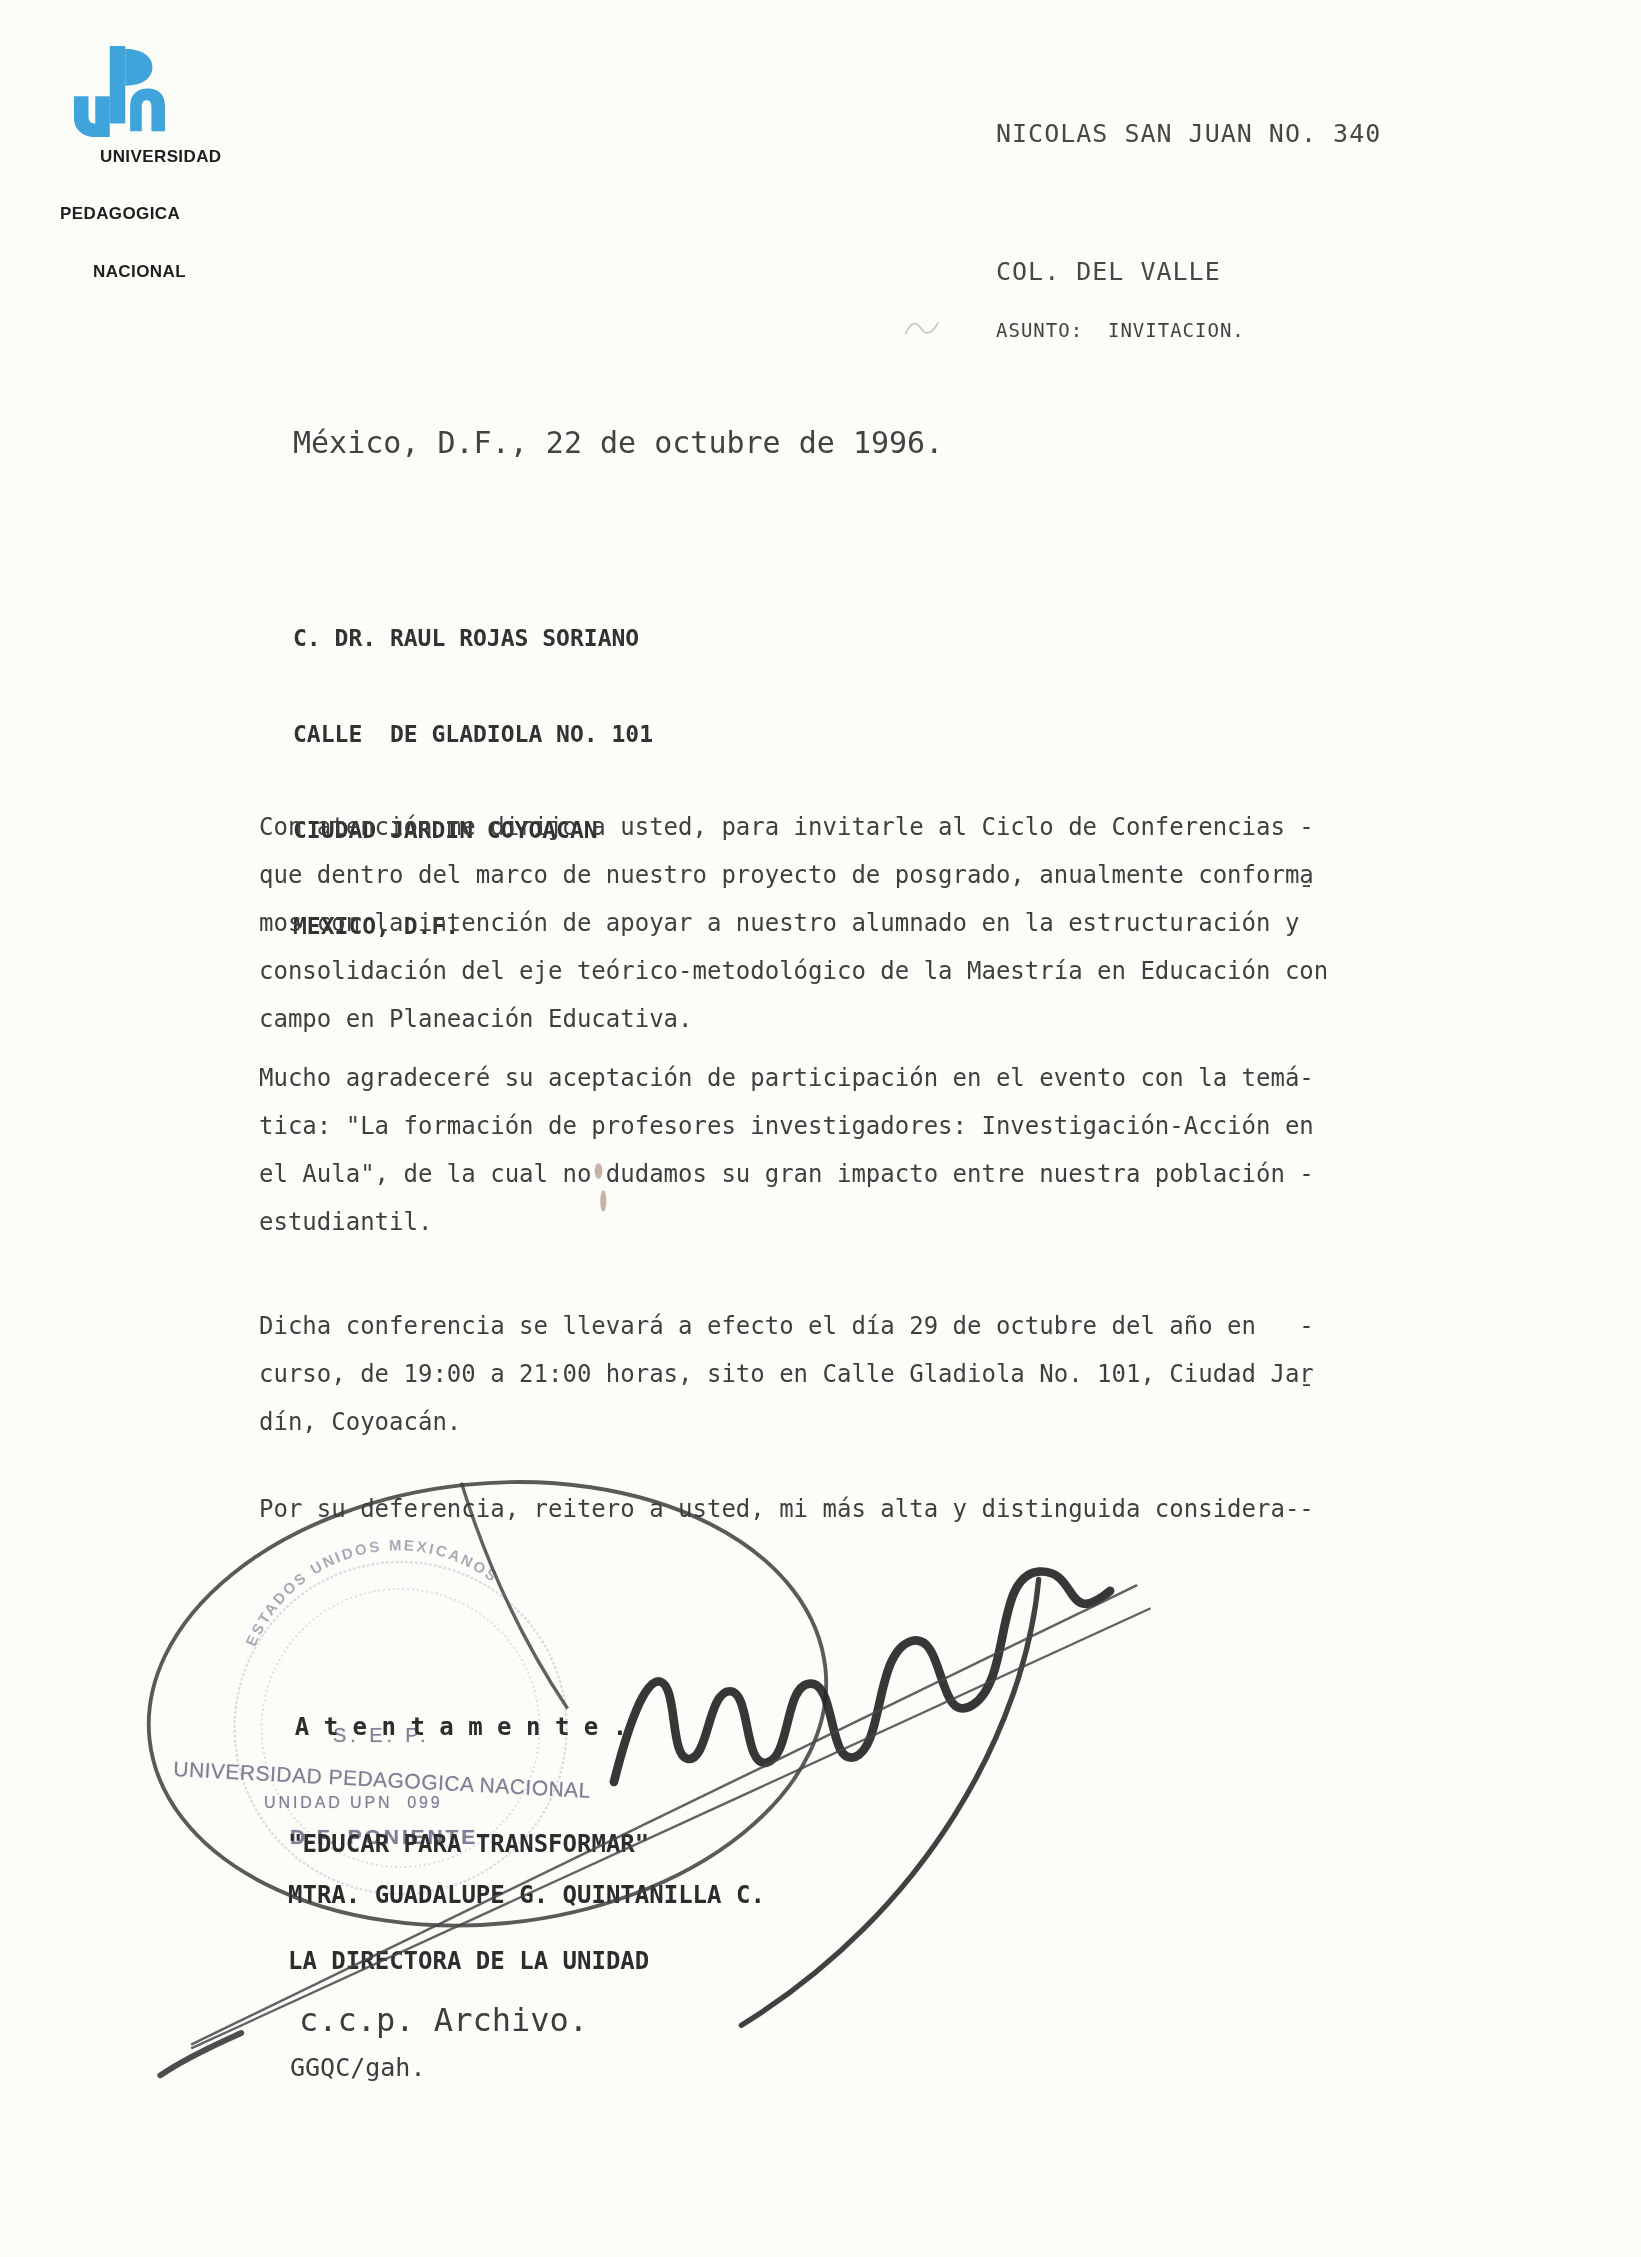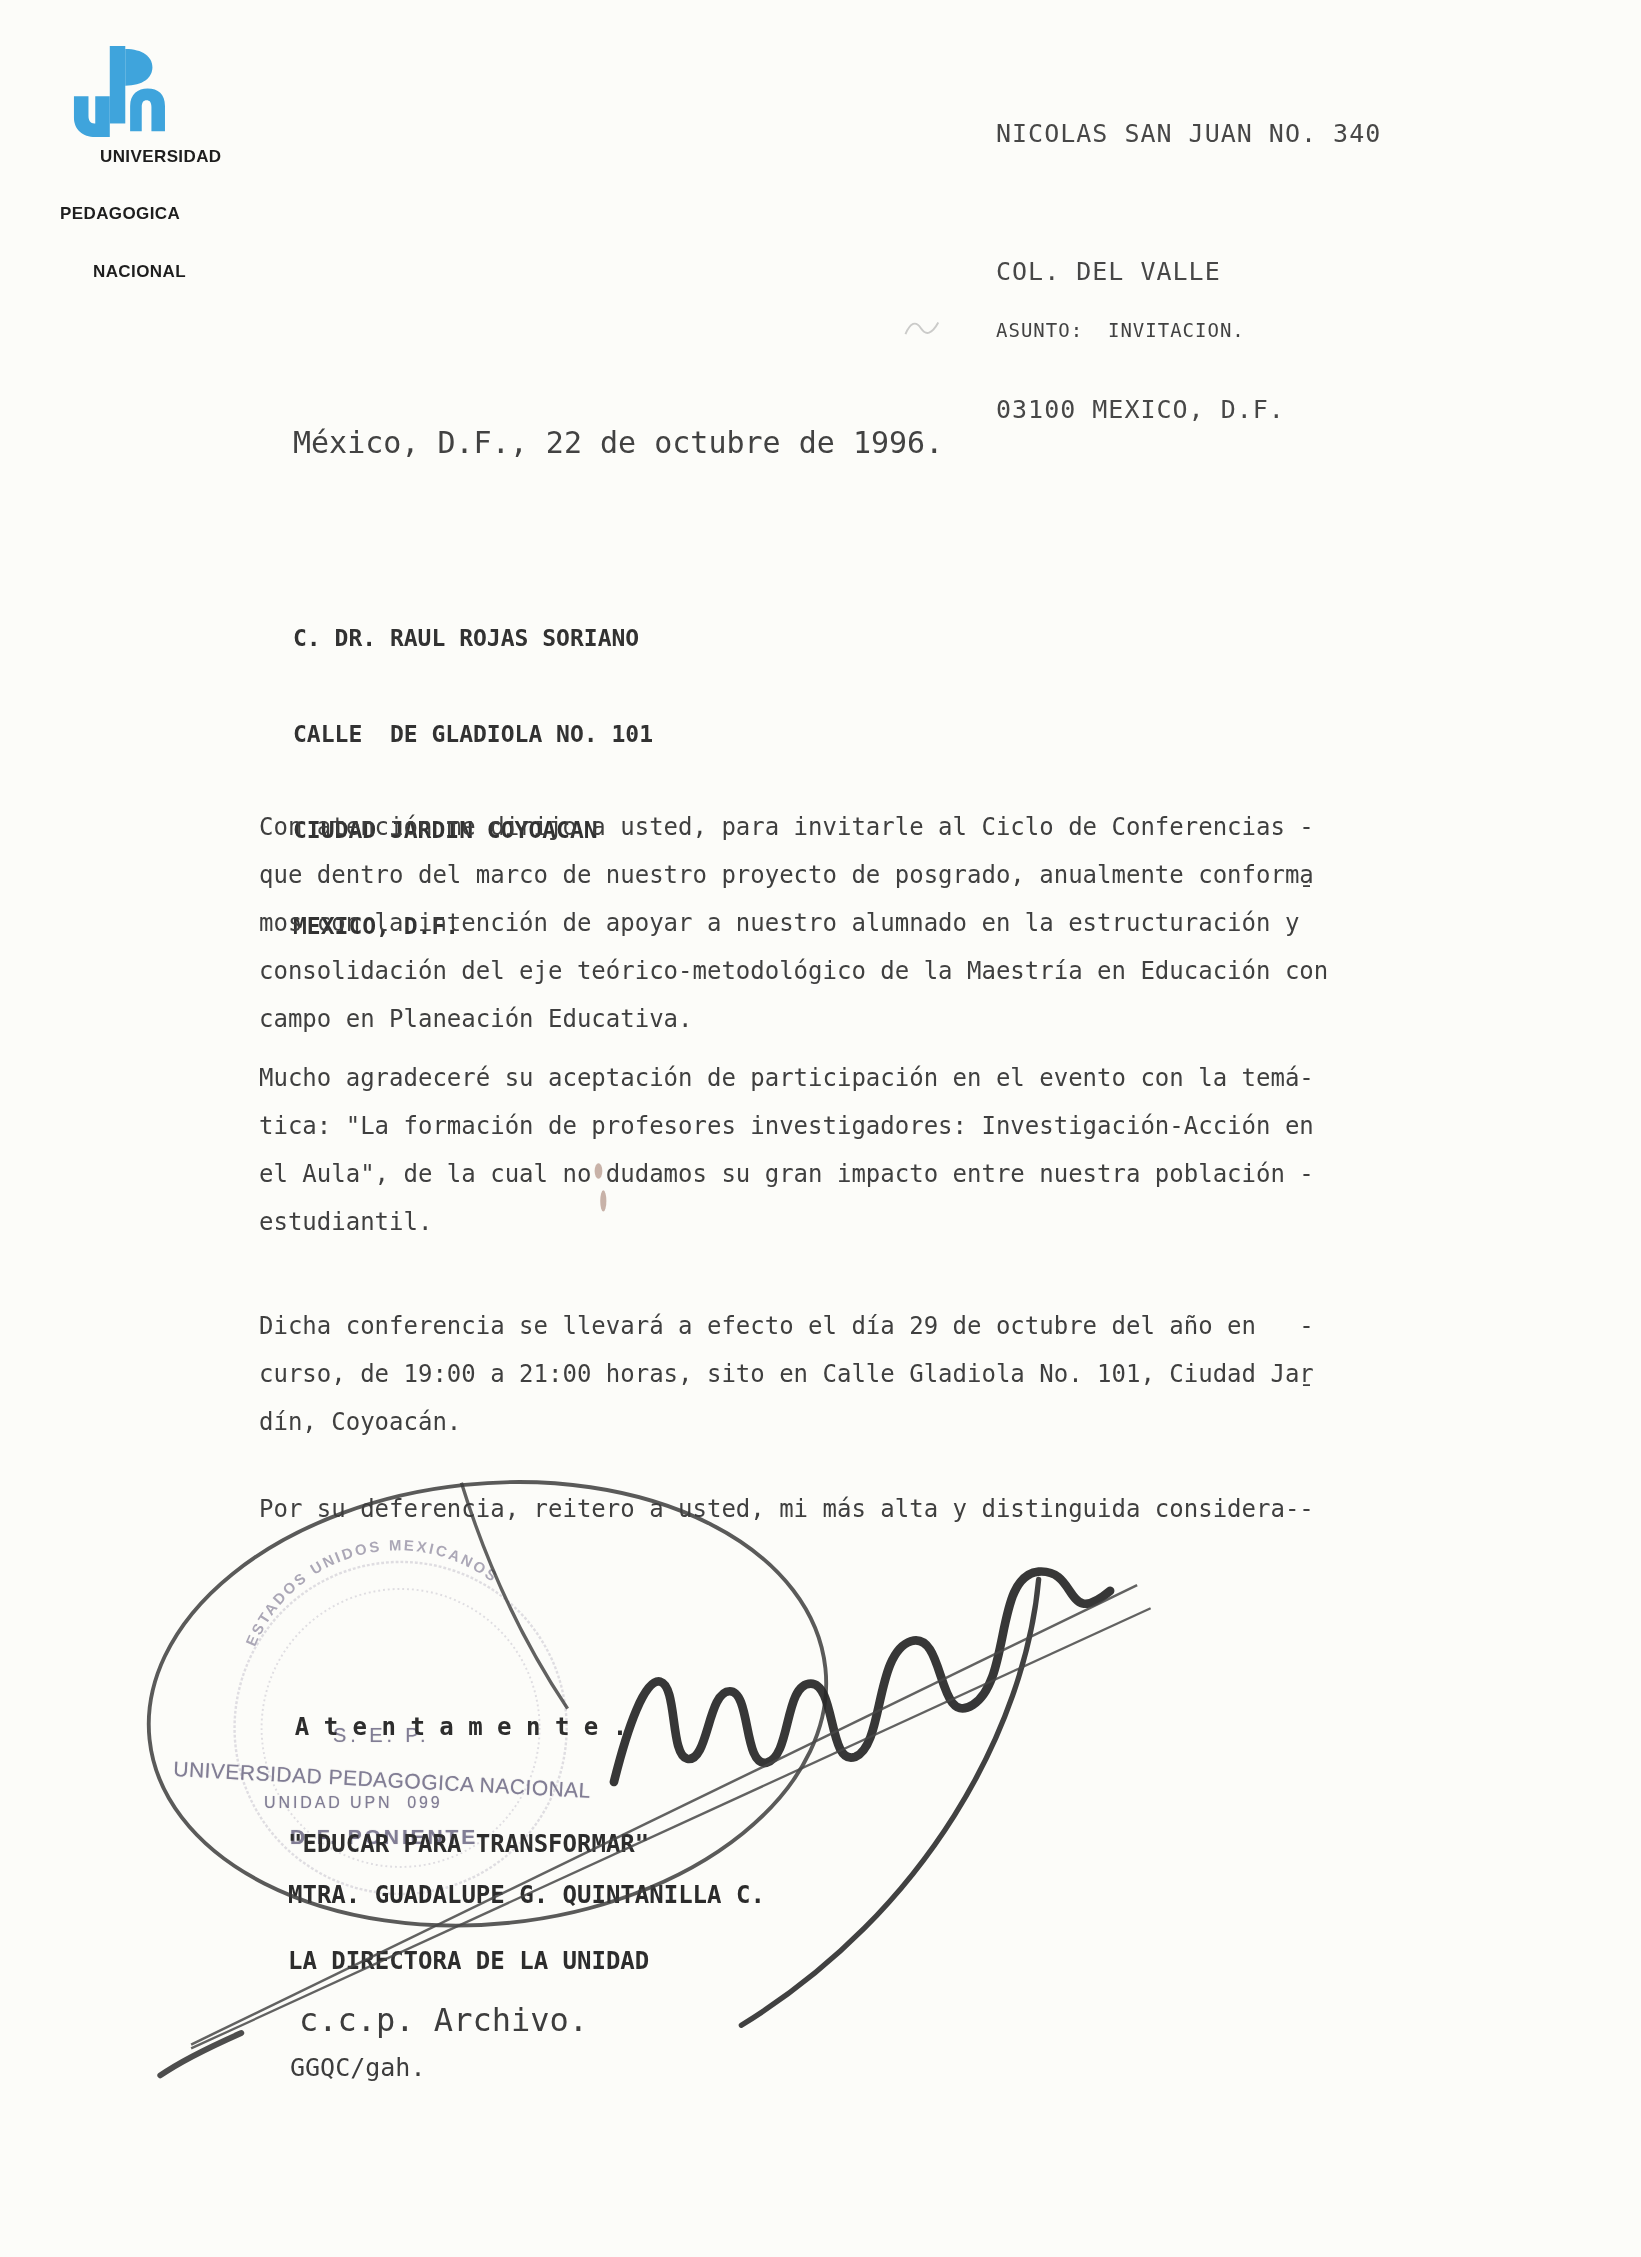--- a/index.html
+++ b/index.html
@@ -87,21 +87,20 @@
   <div class="stamp-line st-sep">S. E. P.</div>
   <div class="stamp-line st-univ">UNIVERSIDAD PEDAGOGICA NACIONAL</div>
   <div class="stamp-line st-unidad">UNIDAD UPN  099</div>
   <div class="stamp-line st-dfp">D.F. PONIENTE</div>
 
   <div class="textlayer">
 
     <div class="addr mono">
       <div>NICOLAS SAN JUAN NO. 340</div>
       <div>COL. DEL VALLE</div>
-      <div>03100 MEXICO, D.F.</div>
     </div>
 
     <div class="subject mono">ASUNTO:  INVITACION.</div>
 
     <div class="dateline mono">México, D.F., 22 de octubre de 1996.</div>
 
     <div class="recipient mono">
       <div>C. DR. RAUL ROJAS SORIANO</div>
       <div>CALLE  DE GLADIOLA NO. 101</div>
       <div>CIUDAD JARDIN COYOACAN</div>

